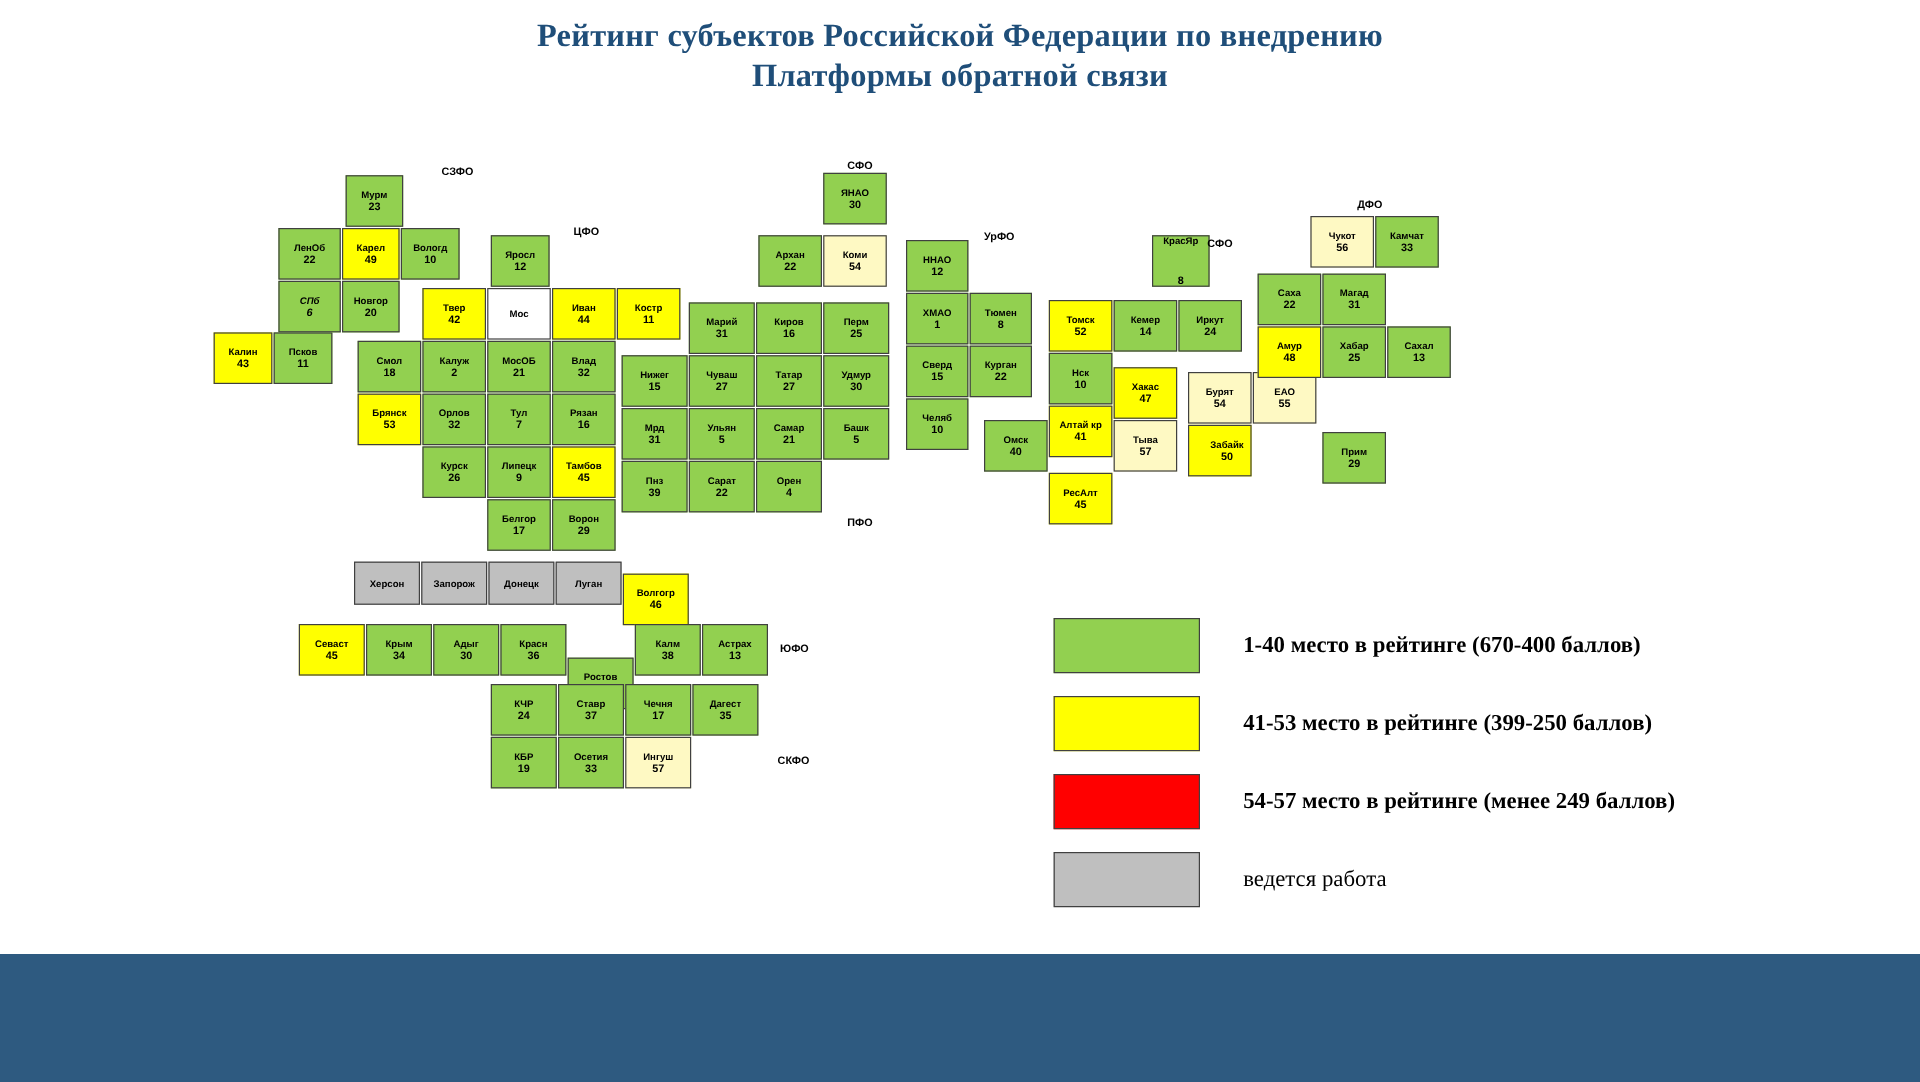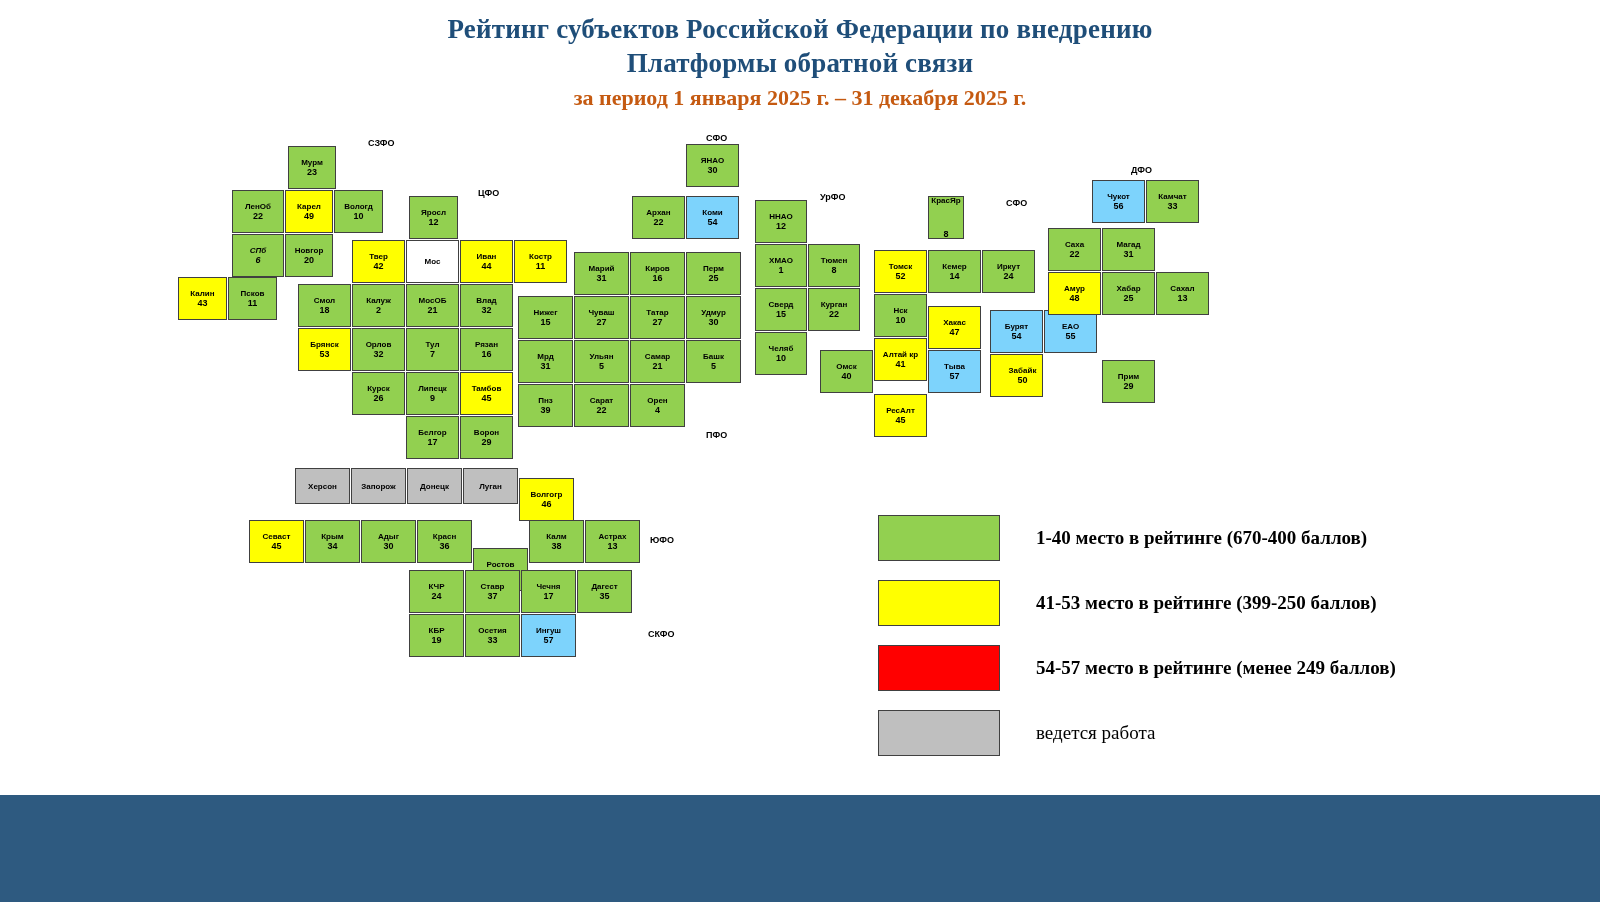--- a/index.html
+++ b/index.html
@@ -63,21 +63,21 @@
     white-space: nowrap;
   }
   .tile .rk {
     font-size: 9px;
     font-weight: bold;
     color: #000;
     line-height: 10px;
   }
   .g { background: #92d050; }
   .y { background: #ffff00; }
-  .r { background: #7dd3fc; }
+  .r { background: #fef9c3; }
   .s { background: #bfbfbf; }
   .w { background: #ffffff; }
   .fedlabel {
     position: absolute;
     font-size: 9px;
     font-weight: bold;
     color: #000;
     white-space: nowrap;
   }
   
@@ -111,21 +111,20 @@
   }
 </style>
 </head>
 <body>
 
 <div id="slide">
 
   <div class="title-block">
     <div class="title-line">Рейтинг субъектов Российской Федерации по внедрению</div>
     <div class="title-line">Платформы обратной связи</div>
-    <div class="subtitle-line">за период 1 января 2025 г. – 31 декабря 2025 г.</div>
   </div>
 
   <div id="map-layer">
       <div class="tile g" style="left: 288px; top: 146px; width: 48px; height: 43px;">
         <div class="nm">Мурм</div>
         <div class="rk">23</div>
       </div>
       <div class="tile g" style="left: 232px; top: 190px; width: 52px; height: 43px;">
         <div class="nm">ЛенОб</div>
         <div class="rk">22</div>
@@ -310,21 +309,21 @@
         <div class="rk">15</div>
       </div>
       <div class="tile g" style="left: 808px; top: 288px; width: 52px; height: 43px;">
         <div class="nm">Курган</div>
         <div class="rk">22</div>
       </div>
       <div class="tile g" style="left: 755px; top: 332px; width: 52px; height: 43px;">
         <div class="nm">Челяб</div>
         <div class="rk">10</div>
       </div>
-      <div class="tile g" style="left: 928px; top: 196px; width: 36px; height: 43px; gap: 24px;">
+      <div class="tile g" style="left: 960px; top: 196px; width: 48px; height: 43px; gap: 24px;">
         <div class="nm">КрасЯр</div>
         <div class="rk">8</div>
       </div>
       <div class="tile y" style="left: 874px; top: 250px; width: 53px; height: 43px;">
         <div class="nm">Томск</div>
         <div class="rk">52</div>
       </div>
       <div class="tile g" style="left: 928px; top: 250px; width: 53px; height: 43px;">
         <div class="nm">Кемер</div>
         <div class="rk">14</div>

